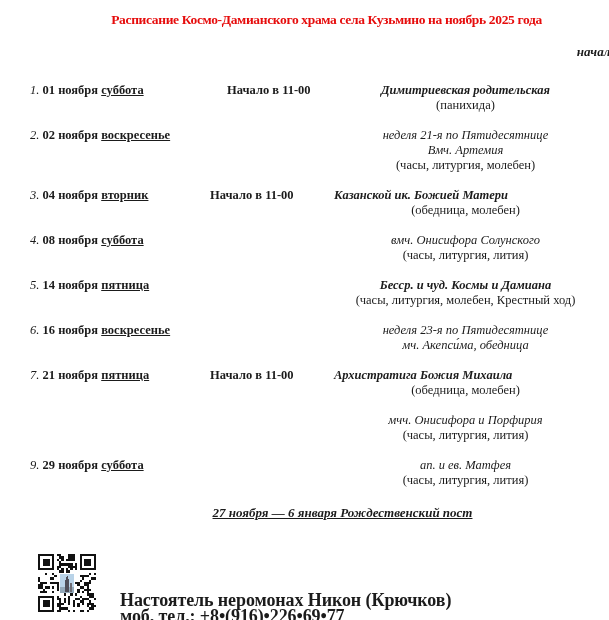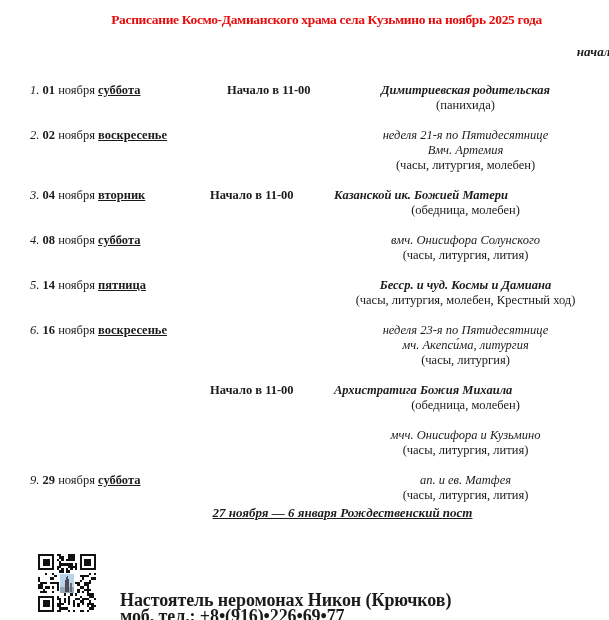--- a/index.html
+++ b/index.html
@@ -15,21 +15,21 @@
   }
   .subtitle{
     position:absolute;top:44px;left:0;width:100%;
     text-align:right;font-size:13px;font-weight:bold;font-style:italic;
   }
   .schedule{position:absolute;top:83px;left:0;width:100%;}
   .schedule-row{position:relative;margin-bottom:15px;font-size:12.5px;line-height:15px;}
   .col-day{position:absolute;left:30px;top:0;white-space:nowrap;}
   .col-day .num{font-style:italic;}
   .col-day .date{font-weight:bold;}
-  .col-day .month{font-weight:normal;margin-top:24px;}
+  .col-day .month{font-weight:bold;margin-top:24px;}
   .col-day .weekday{font-weight:bold;text-decoration:underline;text-align:center;}
   .col-start{position:absolute;left:210px;top:0;font-weight:bold;white-space:nowrap;}
   .schedule-row.first .col-start{left:227px;}
   .col-feast{margin-left:334px;width:263px;}
   .feast-line{text-align:center;white-space:nowrap;}
   .feast-line.align-left{text-align:left;}
   .feast-line.align-center{text-align:center;}
   .feast-line.feast-title{font-weight:bold;font-style:italic;}
   .feast-line.italic{font-style:italic;}
   .feast-line.plain{font-style:normal;font-weight:normal;}
@@ -88,34 +88,34 @@
         <div class="col-day"><span class="num">5. </span><span class="date">14 </span><span class="month">ноября </span><span class="weekday">пятница</span></div>
         <div class="col-feast">
           <div class="feast-line feast-title align-center">Бесср. и чуд. Космы и Дамиана</div>
           <div class="feast-line plain align-right">(часы, литургия, молебен, Крестный ход)</div>
         </div>
       </div>
       <div class="schedule-row">
         <div class="col-day"><span class="num">6. </span><span class="date">16 </span><span class="month">ноября </span><span class="weekday">воскресенье</span></div>
         <div class="col-feast">
           <div class="feast-line italic align-right">неделя 23-я по Пятидесятнице</div>
-          <div class="feast-line italic align-right">мч. Акепси́ма, литургия</div>
-          <div class="feast-line plain align-right">(часы, литургия)</div>
-        </div>
-      </div>
-      <div class="schedule-row">
+          <div class="feast-line italic align-right">мч. Акепси́ма, обедница</div>
+        </div>
+      </div>
+      <div class="schedule-row">
+        <div class="col-day"><span class="num">7. </span><span class="date">21 </span><span class="month">ноября </span><span class="weekday">пятница</span></div>
         <div class="col-start">Начало в 11-00</div>
         <div class="col-feast">
           <div class="feast-line feast-title align-left">Архистратига Божия Михаила</div>
           <div class="feast-line plain align-right">(обедница, молебен)</div>
         </div>
       </div>
       <div class="schedule-row">
         <div class="col-feast">
-          <div class="feast-line italic align-right">мчч. Онисифора и Кузьмино</div>
+          <div class="feast-line italic align-right">мчч. Онисифора и Порфирия</div>
           <div class="feast-line plain align-right">(часы, литургия, лития)</div>
         </div>
       </div>
       <div class="schedule-row">
         <div class="col-day"><span class="num">9. </span><span class="date">29 </span><span class="month">ноября </span><span class="weekday">суббота</span></div>
         <div class="col-feast">
           <div class="feast-line italic align-right">ап. и ев. Матфея</div>
           <div class="feast-line plain align-right">(часы, литургия, лития)</div>
         </div>
       </div>

